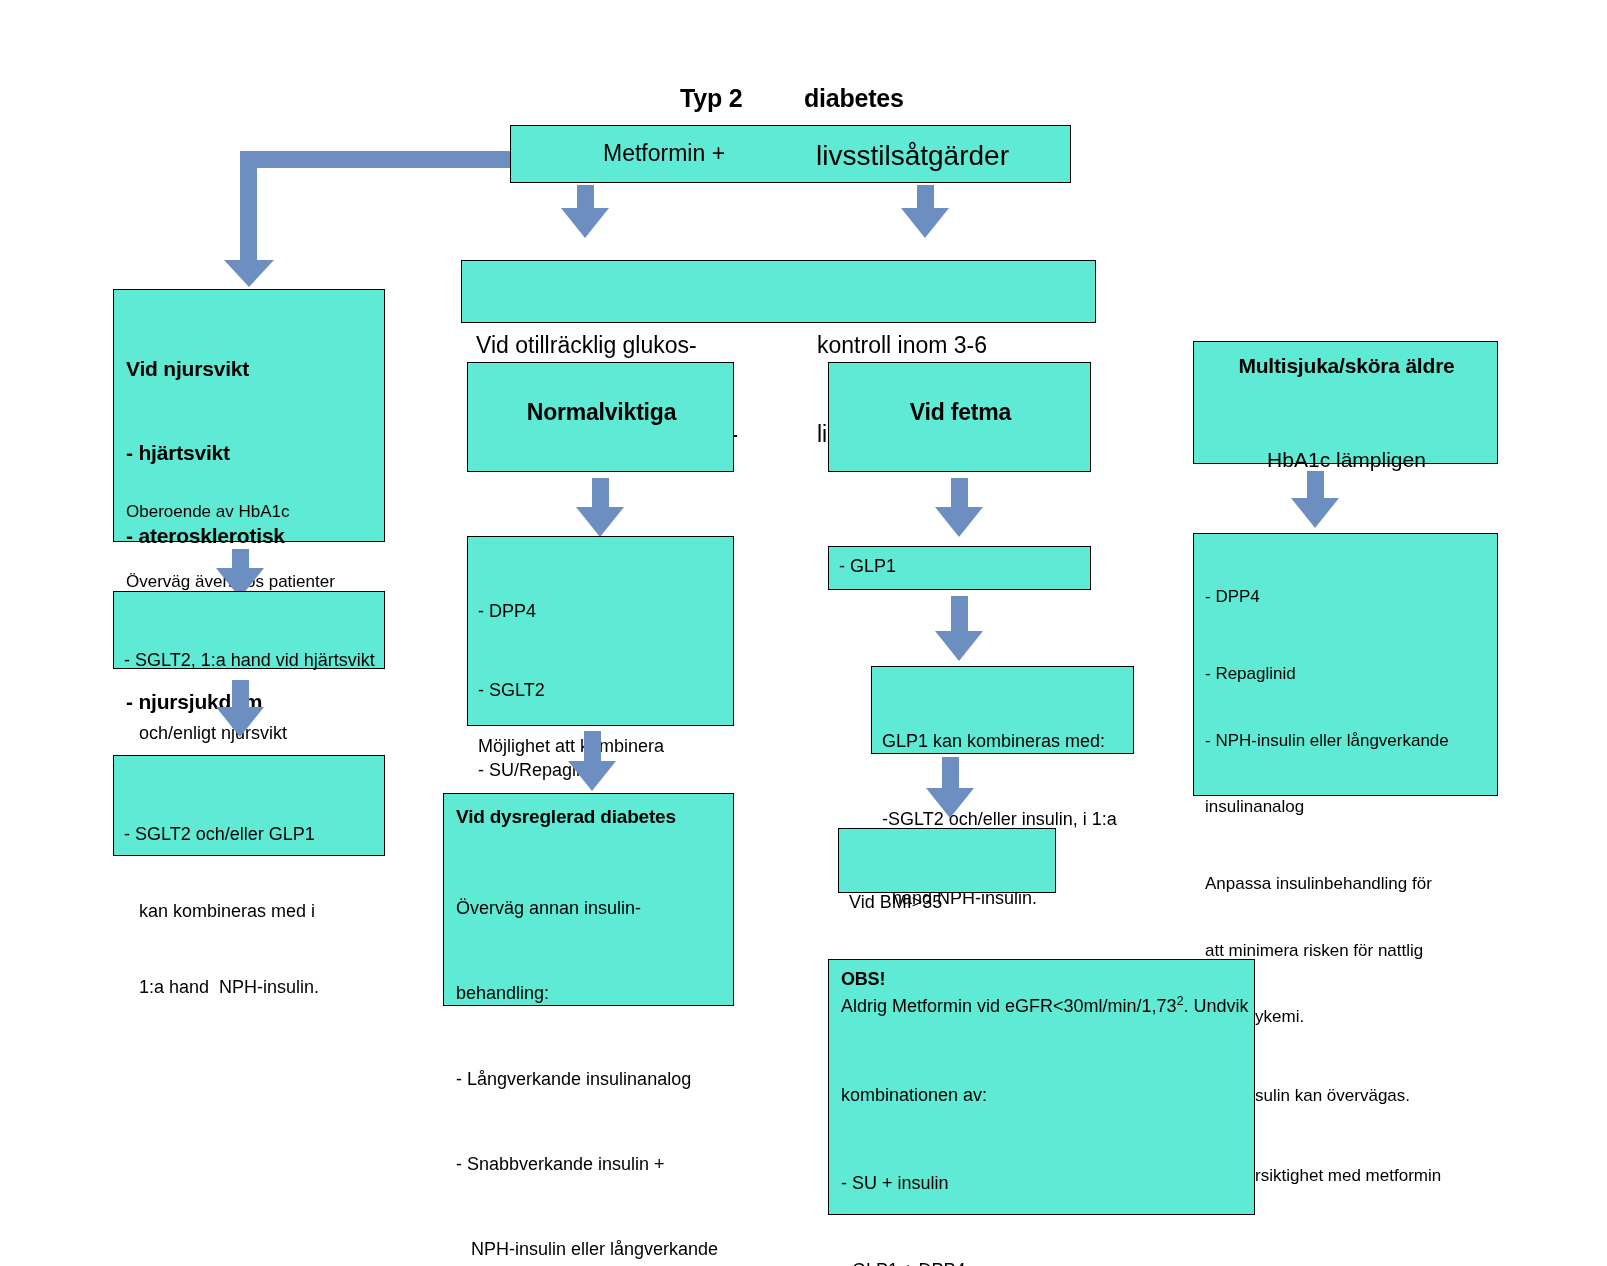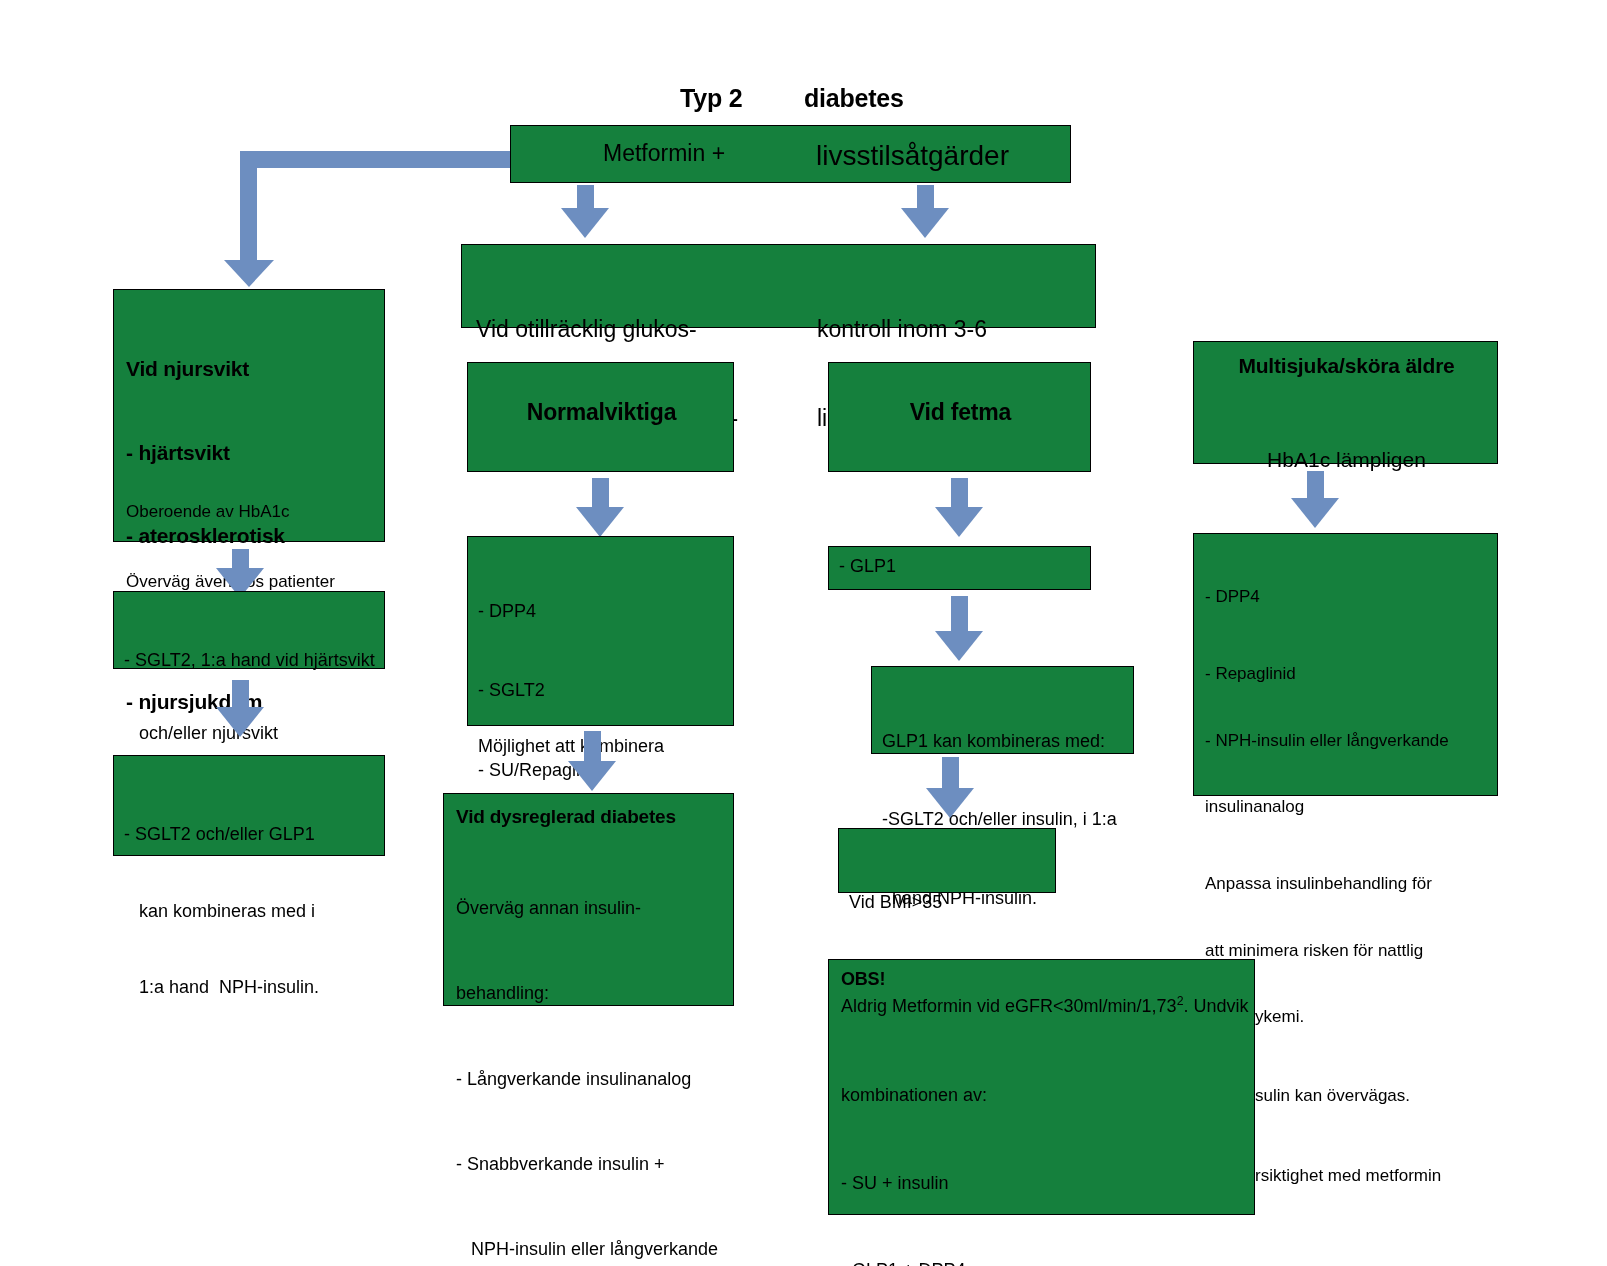--- a/index.html
+++ b/index.html
@@ -15,21 +15,21 @@
     position: relative;
     width: 1607px;
     height: 1266px;
     overflow: hidden;
     background: #ffffff;
   }
   .box {
     position: absolute;
     box-sizing: border-box;
     border: 1.5px solid #000000;
-    background: #15803d;
+    background: #5eead4;
   }
   .plain {
     position: absolute;
     box-sizing: border-box;
   }
   .ttl {
     font-weight: bold;
     letter-spacing: -0.2px;
   }
   .body-txt {
@@ -83,21 +83,21 @@
 
   <div>
     <div class="ashaft" style="left:577px; top:185px; width:17px; height:28px;"></div>
     <div class="ahead down" style="left:561px; top:208px;"></div>
   </div>
   <div>
     <div class="ashaft" style="left:917px; top:185px; width:17px; height:28px;"></div>
     <div class="ahead down" style="left:901px; top:208px;"></div>
   </div>
 
-  <div class="box" style="left:461px; top:244px; width:635px; height:84px;">
+  <div class="box" style="left:461px; top:260px; width:635px; height:63px;">
     <div class="plain line body-txt" style="left:14px; top:10px; font-size:23px;">
       <div>Vid otillräcklig glukos-</div>
       <div>månader, justera behand-</div>
     </div>
     <div class="plain line body-txt" style="left:355px; top:10px; font-size:23px;">
       <div>kontroll inom 3-6</div>
       <div>ling enligt nedan.</div>
     </div>
   </div>
 
@@ -117,21 +117,21 @@
   </div>
 
   <div>
     <div class="ashaft" style="left:232px; top:549px; width:17px; height:24px;"></div>
     <div class="ahead down" style="left:216px; top:568px;"></div>
   </div>
 
   <div class="box" style="left:113px; top:591px; width:272px; height:78px;">
     <div class="plain body-txt line" style="left:10px; top:7px; font-size:18px; line-height:1.36;">
       <div>- SGLT2, 1:a hand vid hjärtsvikt</div>
-      <div>   och/eller njursvikt</div>
+      <div>   och/enligt njursvikt</div>
       <div>- GLP1</div>
     </div>
   </div>
 
   <div>
     <div class="ashaft" style="left:232px; top:680px; width:17px; height:32px;"></div>
     <div class="ahead down" style="left:216px; top:707px;"></div>
   </div>
 
   <div class="box" style="left:113px; top:755px; width:272px; height:101px;">

